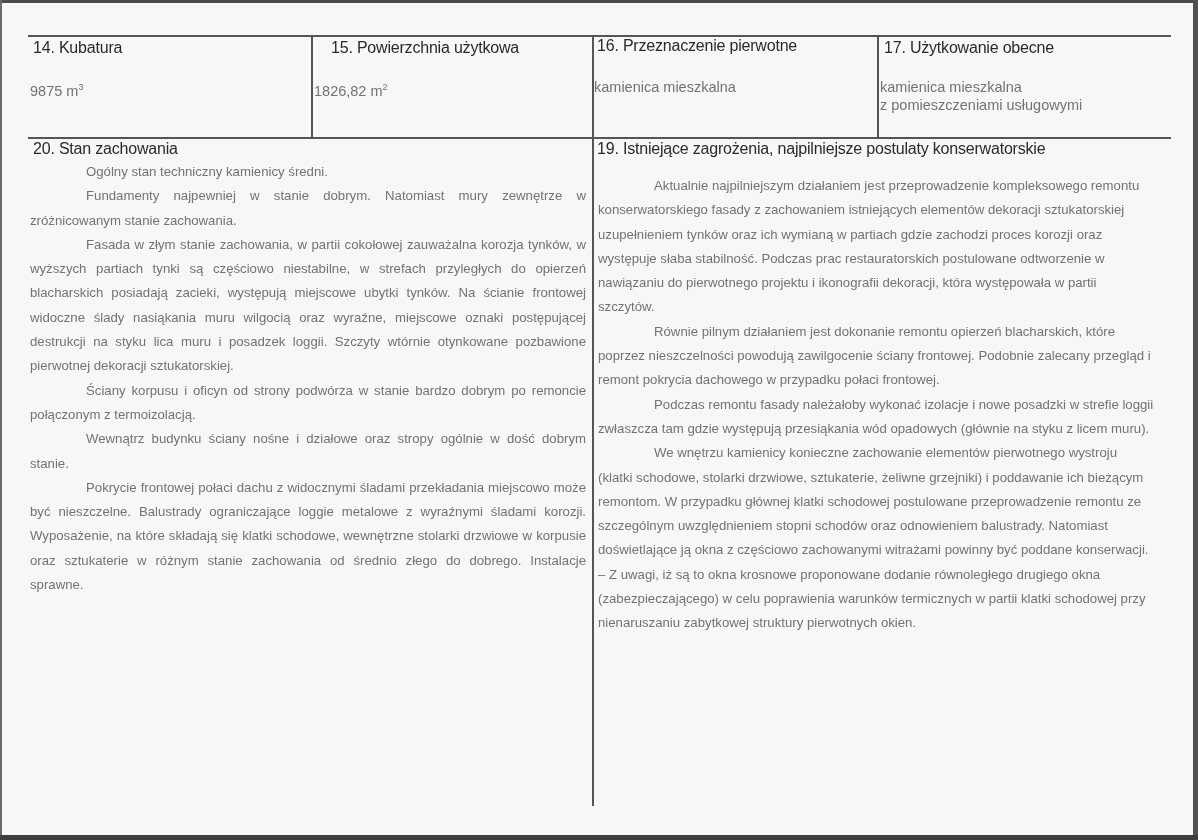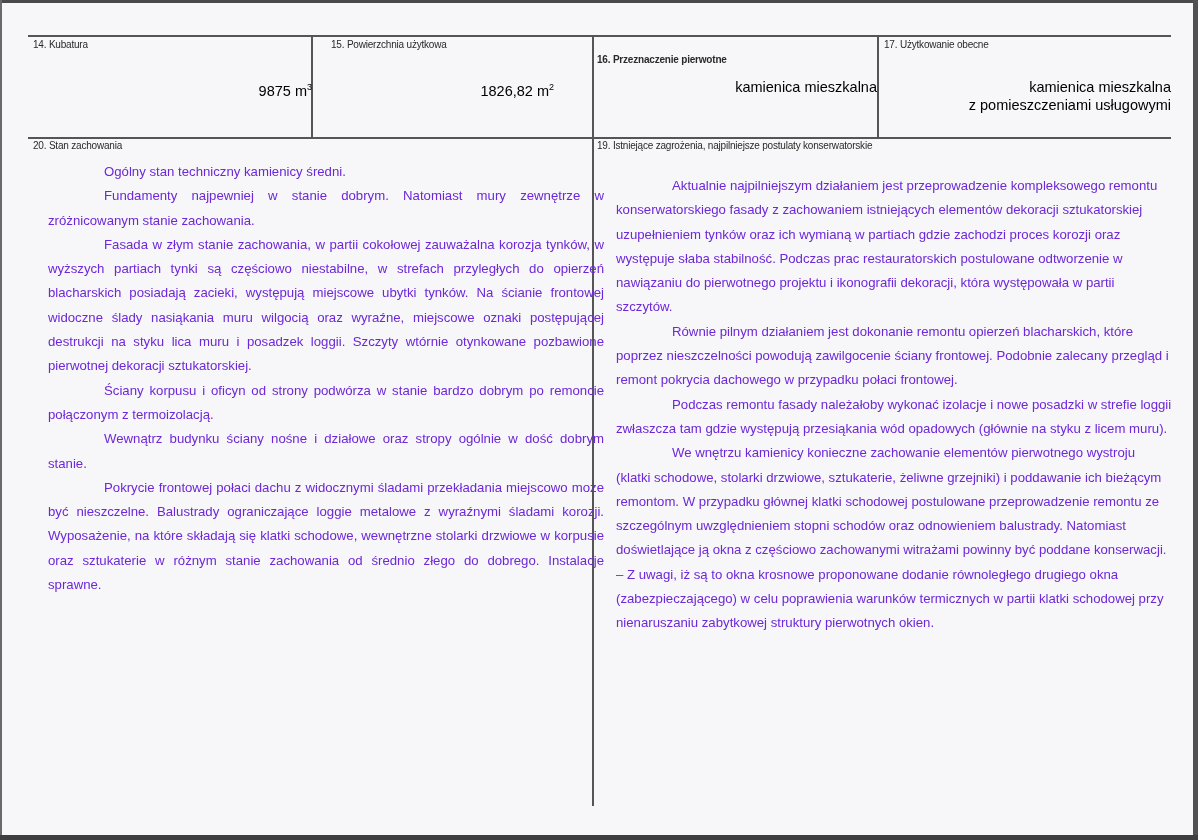--- a/index.html
+++ b/index.html
@@ -11,30 +11,30 @@
     }
     .scan-top { position: absolute; left: 0; top: 0; width: 1198px; height: 3px; background: #4a4a4c; }
     .scan-bottom { position: absolute; left: 0; top: 835px; width: 1198px; height: 5px; background: #3e3e40; }
     .scan-right { position: absolute; left: 1193px; top: 0; width: 5px; height: 840px; background: #505052; }
     .scan-left { position: absolute; left: 0; top: 0; width: 2px; height: 840px; background: #6a6a6c; }
 
     .hline { position: absolute; height: 2px; background: #555; }
     .vline { position: absolute; width: 2px; background: #555; }
 
     .cell-label {
-      position: absolute; font-size: 10px; color: #2a2a2a; letter-spacing: -0.2px;
+      position: absolute; font-size: 16px; color: #2a2a2a; letter-spacing: -0.2px;
       white-space: nowrap;
     }
     .cell-value {
-      position: absolute; font-size: 14.5px; text-align: right; color: #000000; line-height: 18px;
+      position: absolute; font-size: 14.5px; text-align: left; color: #737373; line-height: 18px;
     }
     .cell-value sup { font-size: 9px; vertical-align: 6px; }
 
     .text-block {
-      position: absolute; font-size: 13.2px; line-height: 24.3px; color: #6d28d9; margin-left: 18px;
+      position: absolute; font-size: 13.2px; line-height: 24.3px; color: #737373;
     }
     .text-block.justify p { text-align: justify; text-align-last: left; }
     .text-block p { margin: 0; text-indent: 56px; }
   </style>
 </head>
 <body>
 
 <div class="scan-top"></div>
 <div class="scan-left"></div>
 <div class="scan-right"></div>
@@ -54,21 +54,21 @@
 </div>
 
 <div>
   <span class="cell-label" style="left:331px; top:39px;">15. Powierzchnia użytkowa</span>
   <div class="cell-value" style="left:314px; top:78px; width:240px;">
     <span>1826,82 m</span><sup>2</sup>
   </div>
 </div>
 
 <div>
-  <span class="cell-label" style="left:597px; top:54px;font-weight:bold;">16. Przeznaczenie pierwotne</span>
+  <span class="cell-label" style="left:597px; top:37px;">16. Przeznaczenie pierwotne</span>
   <div class="cell-value" style="left:594px; top:78px; width:283px;">kamienica mieszkalna</div>
 </div>
 
 <div>
   <span class="cell-label" style="left:884px; top:39px;">17. Użytkowanie obecne</span>
   <div class="cell-value" style="left:880px; top:78px; width:291px;">
     <div>kamienica mieszkalna</div>
     <div>z pomieszczeniami usługowymi</div>
   </div>
 </div>

